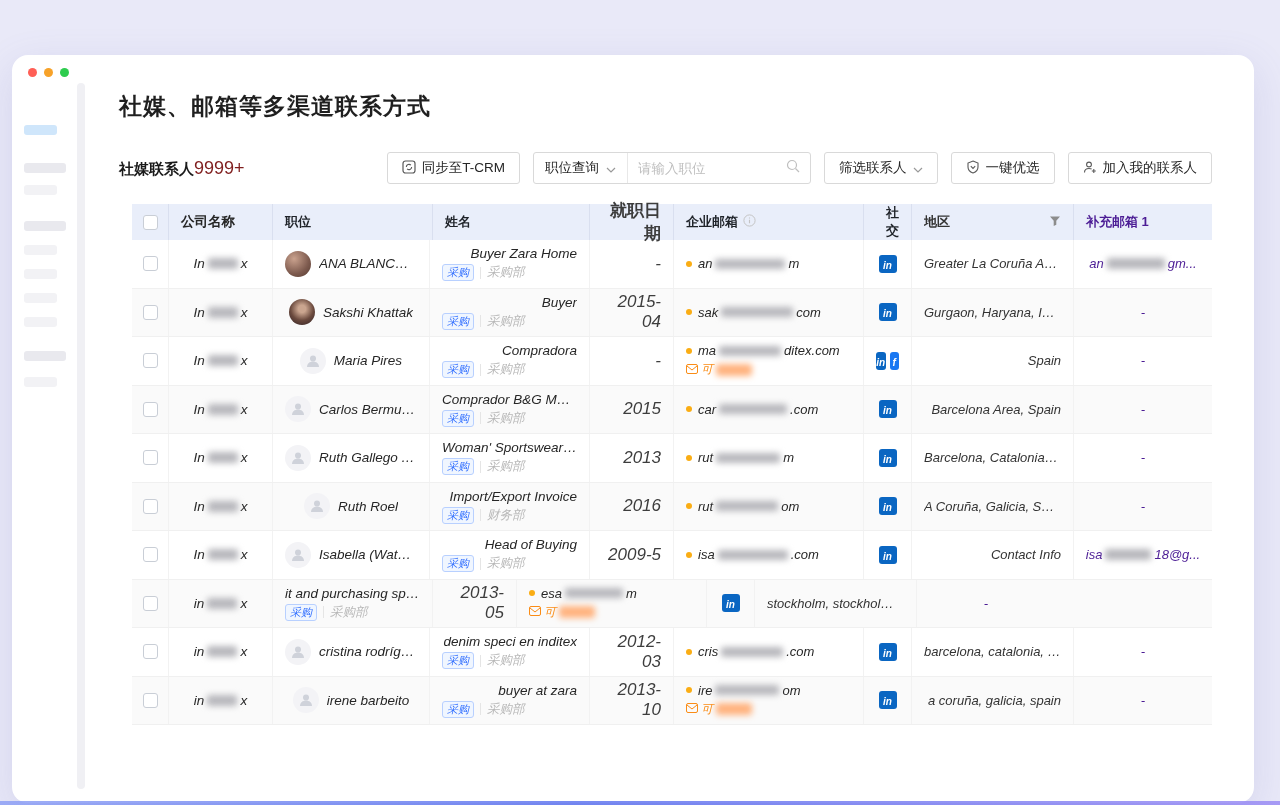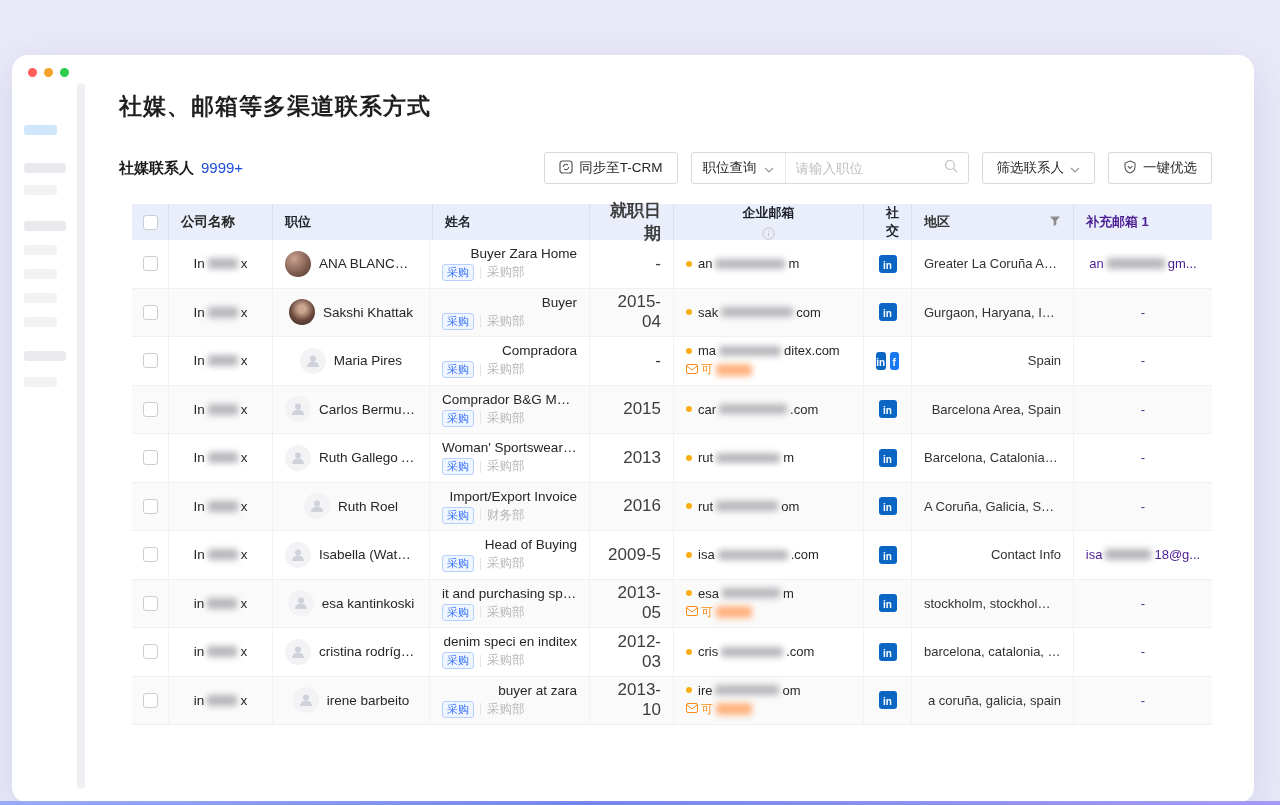--- a/index.html
+++ b/index.html
@@ -26,48 +26,48 @@
   .sbar.blue { background:#cfe6fb; width:33px; margin-top:70px; }
   .sbar.wide { background:#e9e9ee; width:42px; }
   .sbar.narrow { background:#f2f2f5; width:33px; }
   .m28{margin-top:28px;} .m12{margin-top:12px;} .m26{margin-top:26px;} .m14{margin-top:14px;} .m24{margin-top:24px;} .m16{margin-top:16px;}
   .vstrip { width:8px; flex:none; margin:28px 0 14px; background:#f0f0f4; border-radius:4px; }
 
   .main { flex:1; padding:36px 42px 0 34px; min-width:0; }
   .page-title { font-size:23px; font-weight:700; color:#1f1f1f; letter-spacing:1px; }
 
   .toolbar-row { display:flex; align-items:center; margin-top:30px; }
-  .stats { display:flex; align-items:baseline; gap:7px; }
+  .stats { display:flex; align-items:baseline; }
   .stats-label { font-size:15px; font-weight:700; color:#1a1a1a; }
-  .stats-count { font-size:15px; color:#1d4ed8; }
+  .stats-count { font-size:18px; color:#7f1d1d; }
   .actions { margin-left:auto; display:flex; align-items:center; gap:13px; }
   .btn {
     height:32px; display:flex; align-items:center; gap:6px; padding:0 14px;
     border:1px solid #d9d9d9; border-radius:3px; background:#fff;
     font-size:13.5px; color:#262626; cursor:pointer; white-space:nowrap;
   }
   .query-group { display:flex; height:32px; border:1px solid #d9d9d9; border-radius:3px; background:#fff; }
   .query-btn { display:flex; align-items:center; gap:7px; padding:0 11px; border-right:1px solid #e8e8e8; font-size:13.5px; color:#262626; cursor:pointer; white-space:nowrap; }
   .query-input { display:flex; align-items:center; gap:6px; padding:0 10px; width:182px; }
   .query-input input { border:none; outline:none; flex:1; font-size:13.5px; color:#262626; min-width:0; background:transparent; }
   .query-input input::placeholder { color:#bfbfbf; }
 
   
   .table { margin:20px 0 0 13px; width:1080px; font-size:13px;text-align:right; }
   .thead { display:flex; background:#e9eefa; height:36px; }
   .th { display:flex; align-items:center; gap:5px; padding:0 12px; font-weight:700; color:#1f2329; border-right:1px solid #d9dfef; font-size:13px; }
   .th:last-child { border-right:none; }
-  .tr { display:flex; height:48.5px; border-bottom:1px solid #f0f0f0; background:#fff; }
+  .tr { display:flex; height:48.5px; border-bottom:1px solid #f0f0f0; background:#fff;font-style:italic; }
   .tbody .tr:nth-child(even) { background:#fafafa; }
   .td { display:flex; flex-direction:column; justify-content:center; padding:0 12px; border-right:1px solid #f2f2f2; color:#333; min-width:0; }
   .td:last-child { border-right:none; }
 
   .col-check{width:37px; align-items:center;} .col-company{width:104px;}
   .col-name{width:157px;} .col-pos{width:160px;} .col-date{width:84px;}
-  .col-email{width:190px;flex-direction:column;} .col-social{width:48px;} .col-region{width:162px;} .col-extra{width:138px;}
+  .col-email{width:190px;} .col-social{width:48px;} .col-region{width:162px;} .col-extra{width:138px;}
 
   .checkbox { width:15px; height:15px; border:1px solid #c9ced6; border-radius:3px; background:#fff; cursor:pointer; flex:none; }
   .thead .col-check { justify-content:center; padding:0; }
 
   .col-company { flex-direction:row; align-items:center; font-size:13.5px; color:#262626; }
   .blur { display:inline-block; height:11px; border-radius:2px; background:#b7b7bc; filter:blur(3px); margin:0 3px; flex:none; }
 
   .col-name { flex-direction:row; align-items:center; gap:8px; }
   .avatar { width:26px; height:26px; border-radius:50%; background:#f3f3f6; flex:none; display:flex; align-items:center; justify-content:center; overflow:hidden; }
   .avatar.photo-1 { background:radial-gradient(circle at 35% 30%, #caa28e, #7d5a4e 60%, #53392f); }
@@ -161,20 +161,28 @@
                 <path d="M1 1l4 4 4-4" fill="none" stroke="#999" stroke-width="1.2"></path>
               </svg></span>
         </div>
         <div class="btn">
           <span><svg width="14" height="14" viewBox="0 0 14 14">
                 <path d="M7 1l5 2v4c0 3-2.2 5-5 6-2.8-1-5-3-5-6V3z" fill="none" stroke="#595959" stroke-width="1.1"></path>
                 <path d="M4.8 6.2L7 8.4l2.2-2.2" fill="none" stroke="#595959" stroke-width="1.1"></path>
               </svg></span>
           <span>一键优选</span>
         </div>
+        <div class="btn">
+          <span><svg width="14" height="14" viewBox="0 0 14 14">
+                <circle cx="6" cy="4.5" r="2.4" fill="none" stroke="#595959" stroke-width="1.1"></circle>
+                <path d="M1.5 12.5c0-2.5 2-4 4.5-4 1 0 1.9.2 2.6.6" fill="none" stroke="#595959" stroke-width="1.1"></path>
+                <path d="M10.8 9v4M8.8 11h4" stroke="#595959" stroke-width="1.1"></path>
+              </svg></span>
+          <span>加入我的联系人</span>
+        </div>
       </div>
     </div>
 
     <div class="table">
       <div class="thead">
         <div class="th col-check">
             <div class="checkbox"></div>
           </div>
         <div class="th col-company">
             <span>公司名称</span>
@@ -525,29 +533,20 @@
   </div>
           <div class="tr">
     <div class="td col-check">
               <div class="checkbox"></div>
             </div>
     <div class="td col-company">
       <span>in</span>
               <span class="blur" style="width: 30px;"></span>
               <span>x</span>
     </div>
-    <div class="td col-name">
-      <div class="avatar">
-                <svg width="16" height="16" viewBox="0 0 16 16">
-                  <circle cx="8" cy="5.5" r="3" fill="#cfd2da"></circle>
-                  <path d="M2 14c0-3.3 2.7-5.5 6-5.5s6 2.2 6 5.5" fill="#cfd2da"></path>
-                </svg>
-              </div>
-      <span class="name-text">esa kantinkoski</span>
-    </div>
     <div class="td col-pos">
       <div class="pos-title">it and purchasing speci...</div>
       <div class="pos-tags">
         <span class="tag">采购</span>
         <span class="tag-sep"></span>
         <span class="dept">采购部</span>
       </div>
     </div>
     <div class="td col-date">2013-05</div>
     <div class="td col-email">

